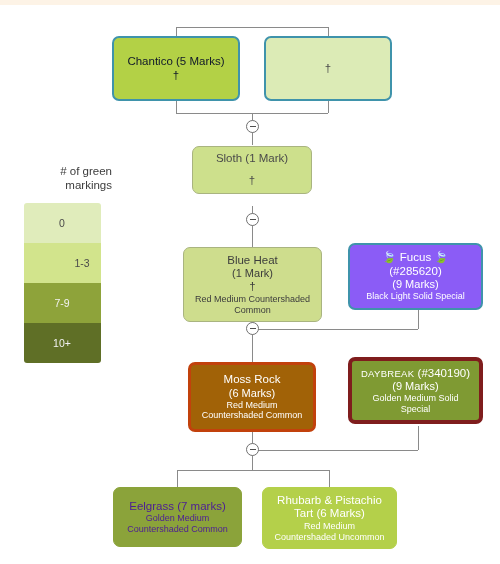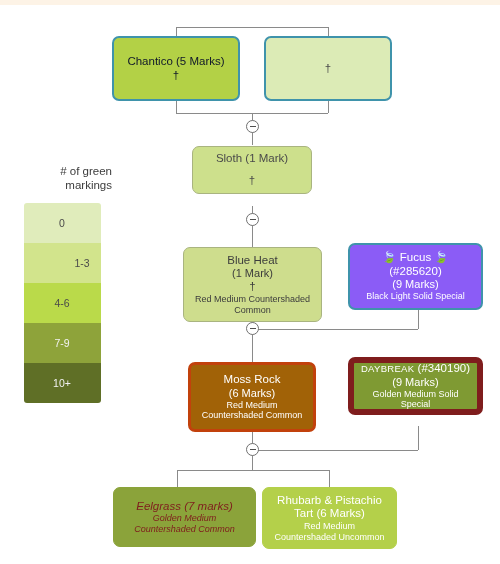--- a/index.html
+++ b/index.html
@@ -111,23 +111,20 @@
       <div># of green</div>
       <div>markings</div>
     </div>
     <div id="legend-scale">
       <div class="legend-band" style="background:#e0ecbb;color:#4a4a4a;">
         <span>0</span>
       </div>
       <div class="legend-band" style="background:#d2e48c;color:#4a4a4a;padding-left:40px;">
         <span>1-3</span>
       </div>
-      <div class="legend-band" style="background:#bada4a;color:#4a4a4a;">
-        <span>4-6</span>
-      </div>
       <div class="legend-band" style="background:#8ea33a;color:#f2f2f2;">
         <span>7-9</span>
       </div>
       <div class="legend-band" style="background:#5f6f26;color:#f2f2f2;">
         <span>10+</span>
       </div>
     </div>
   </div>
 
   <div class="ln h" style="left:176px; top:27px; width:152px;"></div>
@@ -197,33 +194,33 @@
   </div>
 
   <div class="node" style="left:188px; top:362px; width:128px; height:70px;
               background:#a16207; border:3px solid #c2410c; color:#ffffff;">
     <div class="l1">Moss Rock</div>
     <div class="l2">(6 Marks)</div>
     <div class="sub">Red Medium</div>
     <div class="sub">Countershaded Common</div>
   </div>
 
-  <div class="node" style="left:348px; top:357px; width:135px; height:58px;
-              background:#7f9a33; border:6px solid #7f1d1d; color:#ffffff;">
+  <div class="node" style="left:348px; top:357px; width:135px; height:67px;
+              background:#7f9a33; border:4px solid #7f1d1d; color:#ffffff;">
     <div class="l1">
       <span class="smallcaps">DAYBREAK</span>
       <span>(#340190)</span>
     </div>
     <div class="l2">(9 Marks)</div>
     <div class="sub">Golden Medium Solid</div>
     <div class="sub">Special</div>
   </div>
 
-  <div class="node" style="left:113px; top:487px; width:143px; height:60px;
-              background:#8ba33a; border:1px solid #8ba33a; color:#7f1d1d;font-style:italic;">
+  <div class="node" style="left:113px; top:487px; width:129px; height:60px;
+              background:#8ba33a; border:1px solid #8ba33a; color:#4c1d95;">
     <div class="l1">Eelgrass (7 marks)</div>
     <div class="sub">Golden Medium</div>
     <div class="sub">Countershaded Common</div>
   </div>
 
   <div class="node" style="left:262px; top:487px; width:135px; height:62px;
               background:#b4d04a; border:1px solid #b4d04a; color:#ffffff;">
     <div class="l1">Rhubarb &amp; Pistachio</div>
     <div class="l1">Tart (6 Marks)</div>
     <div class="sub">Red Medium</div>

